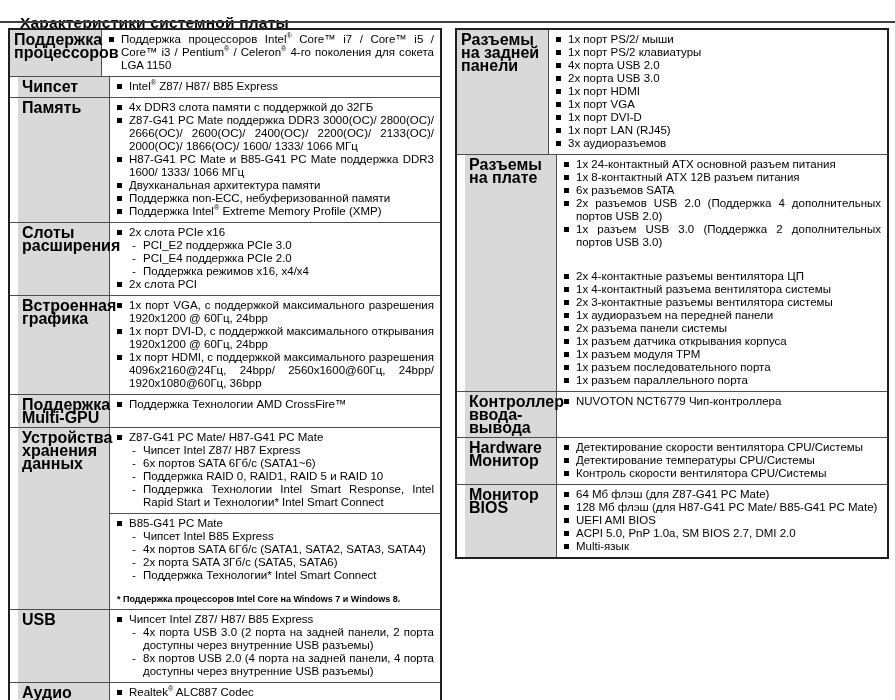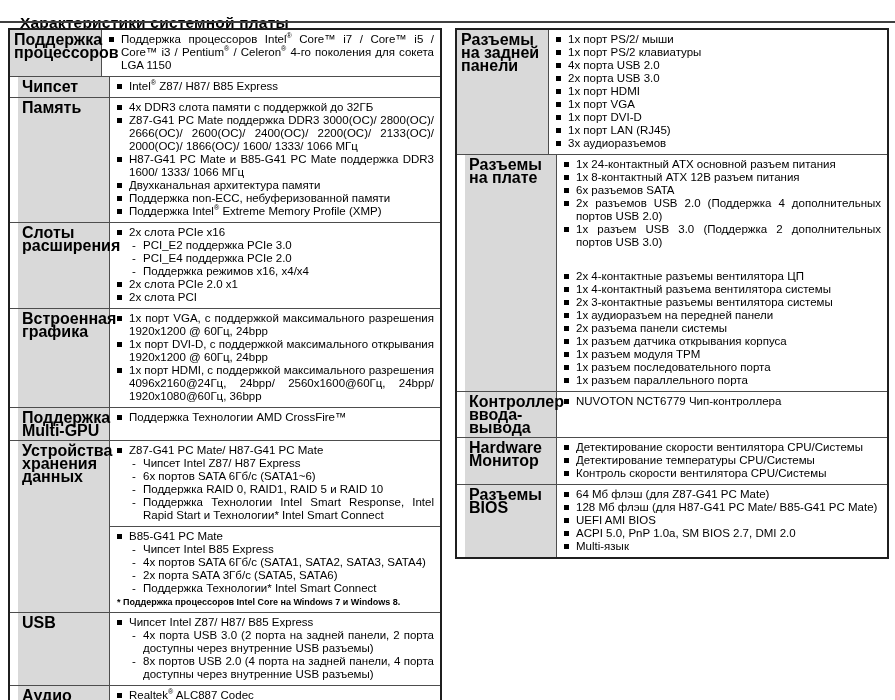--- a/index.html
+++ b/index.html
@@ -15,21 +15,21 @@
   .lab{flex:0 0 84px;width:84px;background:var(--label-bg,#d9d9d9);
        border-right:1px solid var(--border-inner,#4d4d4d);
        font-weight:bold;font-size:16px;line-height:13px;padding:3px 3px 3px 4px;box-sizing:content-box;}
   .con{flex:1;display:flex;flex-direction:column;min-width:0;}
   .cell{flex:1;padding:3px 6px 4px 6px;}
   .cell + .cell{border-top:1px solid var(--border-inner,#4d4d4d);}
   .it{position:relative;padding-left:13px;font-size:11.5px;line-height:13px;text-align:justify;}
   .it.b::before{content:"";position:absolute;left:1px;top:4px;width:5px;height:5px;background:#000;}
   .it.s{padding-left:27px;}
   .it.s::before{content:"-";position:absolute;left:16px;top:0;}
-  .it.n{font-size:9px;line-height:11px;font-weight:bold;padding-left:1px;text-align:left;margin-top:2px;}
+  .it.n{font-size:9px;line-height:11px;font-weight:bold;padding-left:1px;text-align:left;margin-top:12px;}
   .it.gap{margin-bottom:21px;}
   sup{font-size:.62em;vertical-align:super;line-height:0;}
 </style>
 </head>
 <body>
 
 <div class="page">
   <h1 class="title">Характеристики системной платы</h1>
   <div class="rule"></div>
   <div class="tbl tbl-left" id="tbl-left">
@@ -63,21 +63,20 @@
         </div>
       </div>
       <div class="row">
         <div class="lab">Слоты расширения</div>
         <div class="con">
           <div class="cell">
             <div class="it b">2x слота PCIe x16</div>
             <div class="it s">PCI_E2 поддержка PCIe 3.0</div>
             <div class="it s">PCI_E4 поддержка PCIe 2.0</div>
             <div class="it s">Поддержка режимов x16, x4/x4</div>
-            <div class="it b">2x слота PCIe 2.0 x1</div>
             <div class="it b">2x слота PCI</div>
           </div>
         </div>
       </div>
       <div class="row">
         <div class="lab">Встроенная графика</div>
         <div class="con">
           <div class="cell">
             <div class="it b">1x порт VGA, с поддержкой максимального разрешения 1920x1200 @ 60Гц, 24bpp</div>
             <div class="it b">1x порт DVI-D, с поддержкой максимального открывания 1920x1200 @ 60Гц, 24bpp</div>
@@ -182,21 +181,21 @@
         <div class="lab">Hardware Монитор</div>
         <div class="con">
           <div class="cell">
             <div class="it b">Детектирование скорости вентилятора CPU/Системы</div>
             <div class="it b">Детектирование температуры CPU/Системы</div>
             <div class="it b">Контроль скорости вентилятора CPU/Системы</div>
           </div>
         </div>
       </div>
       <div class="row">
-        <div class="lab">Разъемы BIOS</div>
+        <div class="lab">Монитор BIOS</div>
         <div class="con">
           <div class="cell">
             <div class="it b">64 Мб флэш (для Z87-G41 PC Mate)</div>
             <div class="it b">128 Мб флэш (для H87-G41 PC Mate/ B85-G41 PC Mate)</div>
             <div class="it b">UEFI AMI BIOS</div>
             <div class="it b">ACPI 5.0, PnP 1.0a, SM BIOS 2.7, DMI 2.0</div>
             <div class="it b">Multi-язык</div>
           </div>
         </div>
       </div>

